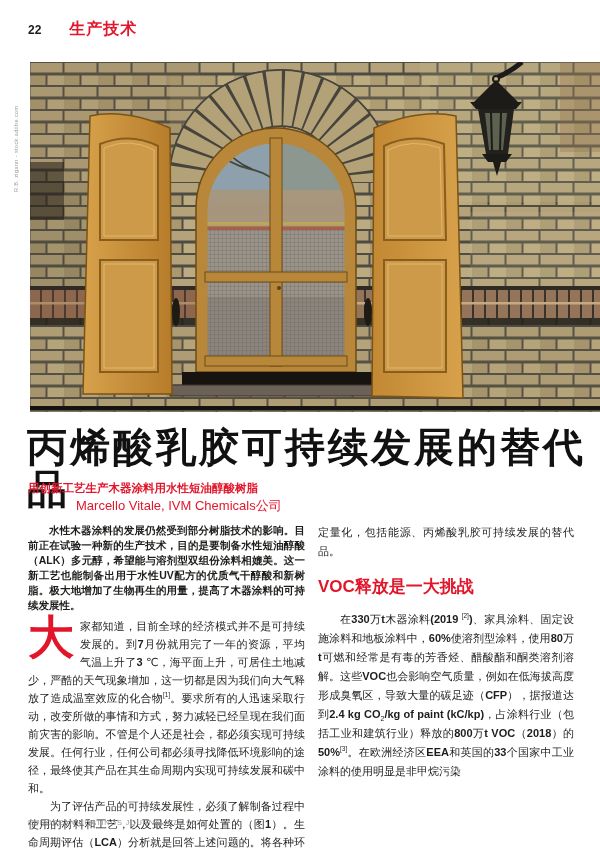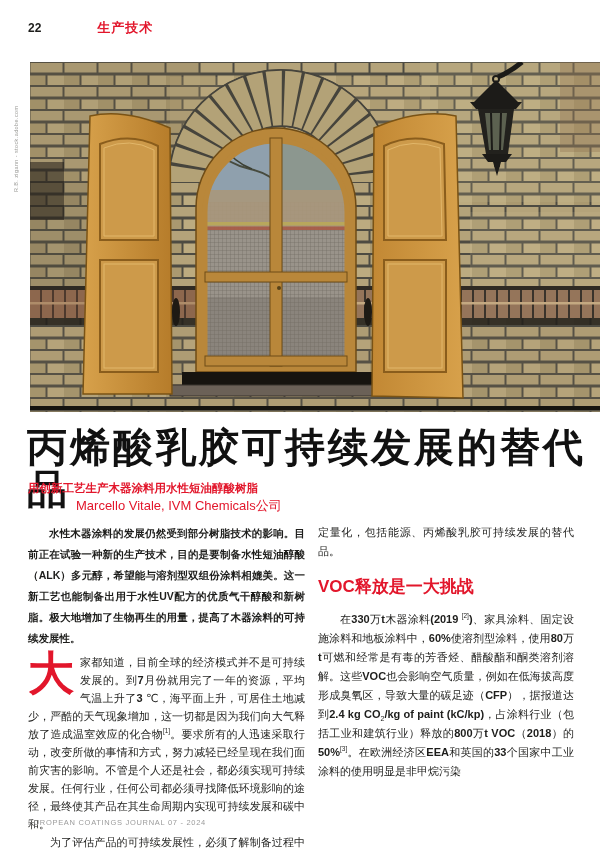--- a/index.html
+++ b/index.html
@@ -1,36 +1,36 @@
 <!DOCTYPE html>
 <html><head>
 <meta charset="utf-8">
 <style>
   html,body{margin:0;padding:0;background:#ffffff;}
   #page{position:relative;width:600px;height:849px;background:#ffffff;overflow:hidden;
         font-family:"Liberation Sans","DejaVu Sans",sans-serif;color:#1d1d1b;}
   
   .hdr{position:absolute;top:19px;left:28px;display:flex;gap:28px;align-items:baseline;}
   .hdr .pagenum{font-size:12px;font-weight:bold;color:#1d1d1b;}
-  .hdr .section{font-size:13px;font-weight:bold;color:#e2162b;letter-spacing:1px;margin-left:28px;}
+  .hdr .section{font-size:16px;font-weight:bold;color:#e2162b;letter-spacing:1px;}
   
   .photo{position:absolute;left:30px;top:62px;width:570px;height:350px;}
   .credit{position:absolute;left:13px;top:192px;transform:rotate(-90deg);transform-origin:0 0;
           font-size:5.5px;color:#9a9a96;letter-spacing:.4px;white-space:nowrap;}
   
   .title{position:absolute;left:27px;top:426px;width:560px;font-size:40px;line-height:1.05;
          font-weight:800;letter-spacing:3px;color:#111;}
   .kicker{position:absolute;left:28px;top:481px;font-size:11.5px;font-weight:bold;color:#e2162b;}
   .byline{position:absolute;left:28px;top:497px;font-size:13px;color:#e2162b;margin-left:48px;}
   
   .col{position:absolute;top:523px;text-align:justify;}
   .col-left{left:28px;width:277px;}
   .col-right{left:318px;width:256px;}
   p{margin:0;}
-  .abstract{font-size:10.5px;font-weight:bold;line-height:21px;text-indent:2em;}
+  .abstract{font-size:10.5px;font-weight:bold;line-height:15px;text-indent:2em;}
   .body{font-size:11px;line-height:18px;}
   .col-right .body{line-height:19px;}
   .indent{text-indent:2em;}
   .p1{margin-top:4px;}
   .dropcap{float:left;font-size:46px;line-height:34px;font-weight:bold;color:#e2162b;
            margin:3px 6px 0 0;}
   sup{font-size:6.5px;vertical-align:super;line-height:0;}
   sub{font-size:7px;vertical-align:sub;line-height:0;}
   .voc-heading{font-size:17px;font-weight:bold;color:#e2162b;margin:14px 0 12px 0;text-align:left;}
   .p2cont{margin-top:0;}

